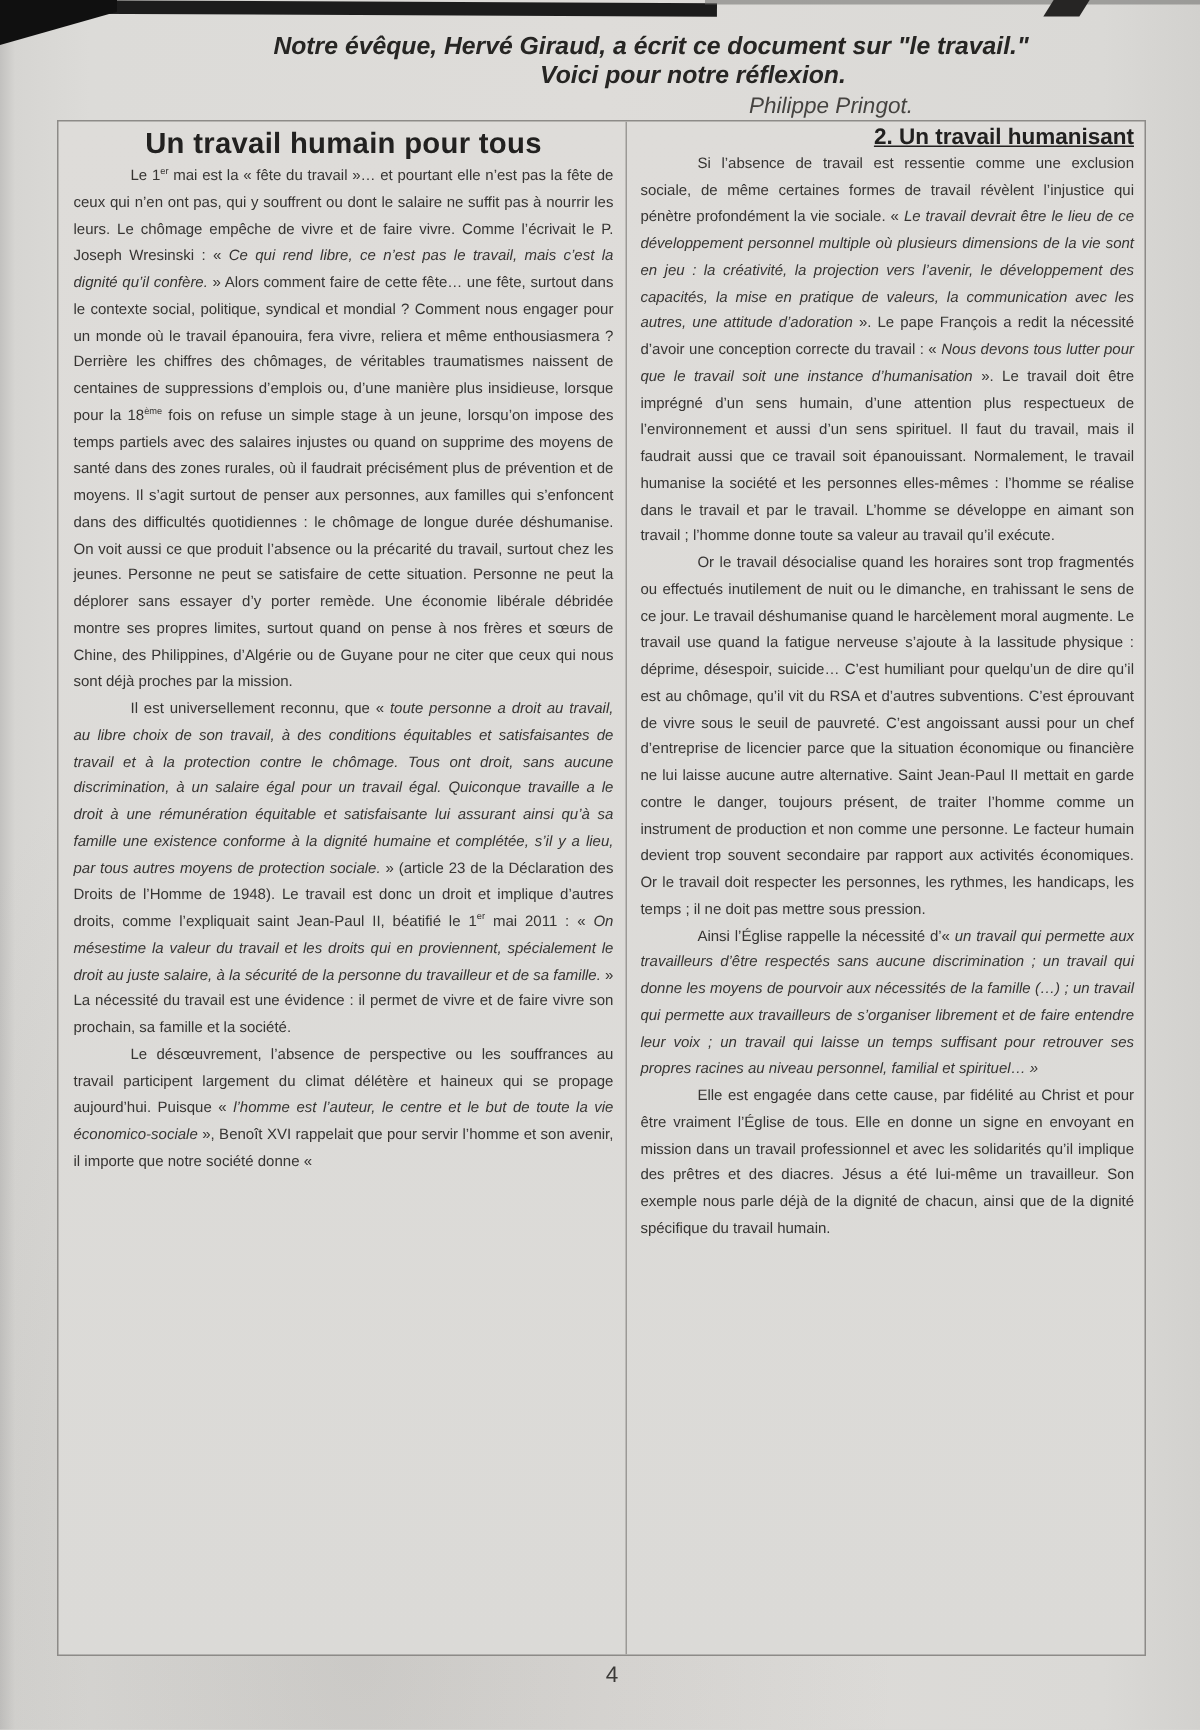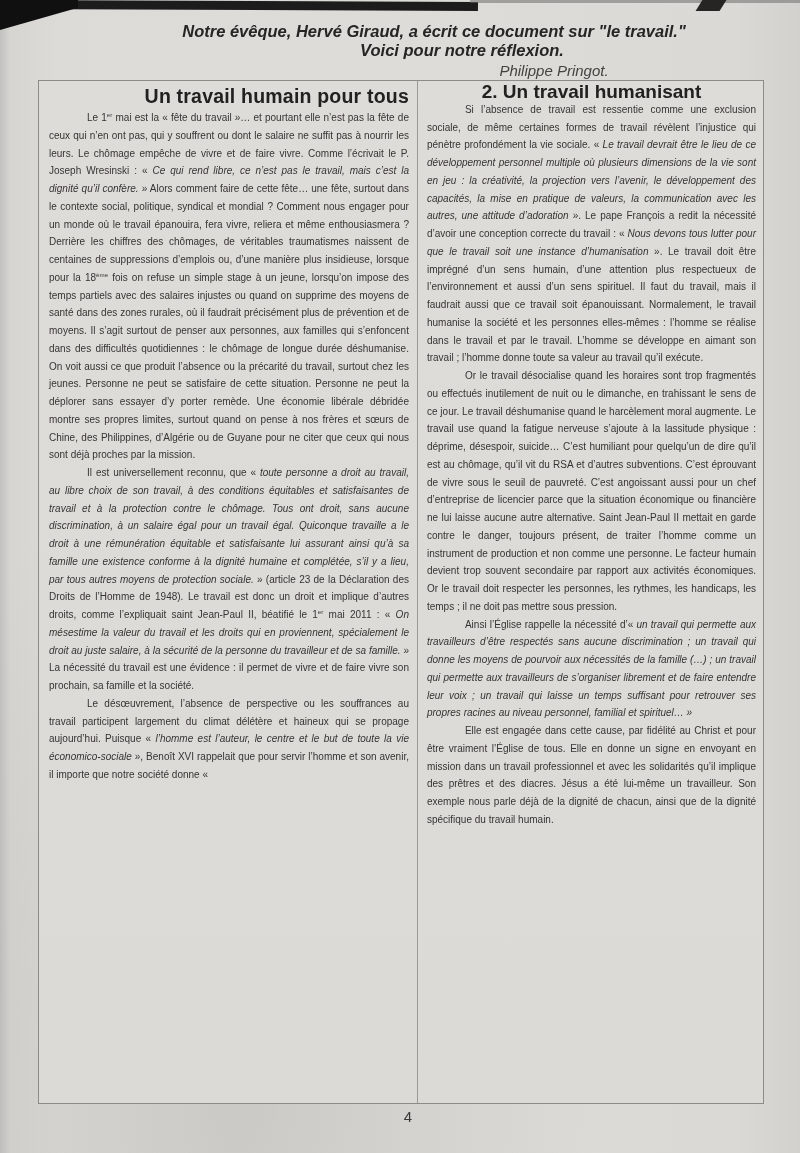--- a/index.html
+++ b/index.html
@@ -37,22 +37,22 @@
     display: flex;
     overflow: hidden;
     box-sizing: border-box;
   }
   .col { box-sizing: border-box; overflow: hidden; }
   .col-left  { width: 380px; border-right: 1px solid #9b9996; padding: 4px 8px 0 10px; }
   .col-right { width: 346px; padding: 2px 7px 0 9px; }
 
   .block { font-size: 10px; line-height: 17.75px; text-align: justify; color: #363432; }
   .title1 { text-align: center; font-weight: bold; font-size: 17px;   line-height: 21px; color: #222120; }
-  .title2 { text-align: right; font-weight: bold; font-size: 19.5px; line-height: 23px; color: #222120; letter-spacing: .2px; margin-bottom: 1px; }
-  .heading { font-weight: bold; text-align: center; font-size: 19px; color: #222120; }
+  .title2 { text-align: center; font-weight: bold; font-size: 19.5px; line-height: 23px; color: #222120; letter-spacing: .2px; margin-bottom: 1px; }
+  .heading { font-weight: bold; text-decoration: underline; text-align: right; font-size: 15px; color: #222120; }
   .para { text-indent: 38px; }
   .it { font-style: italic; }
   sup { font-size: 0.62em; line-height: 0; }
 
   
   .page-number {
     position: absolute; top: 1108px; left: 0;
     width: 816px; text-align: center;
     font-size: 15px; color: #3b3a38;
   }

